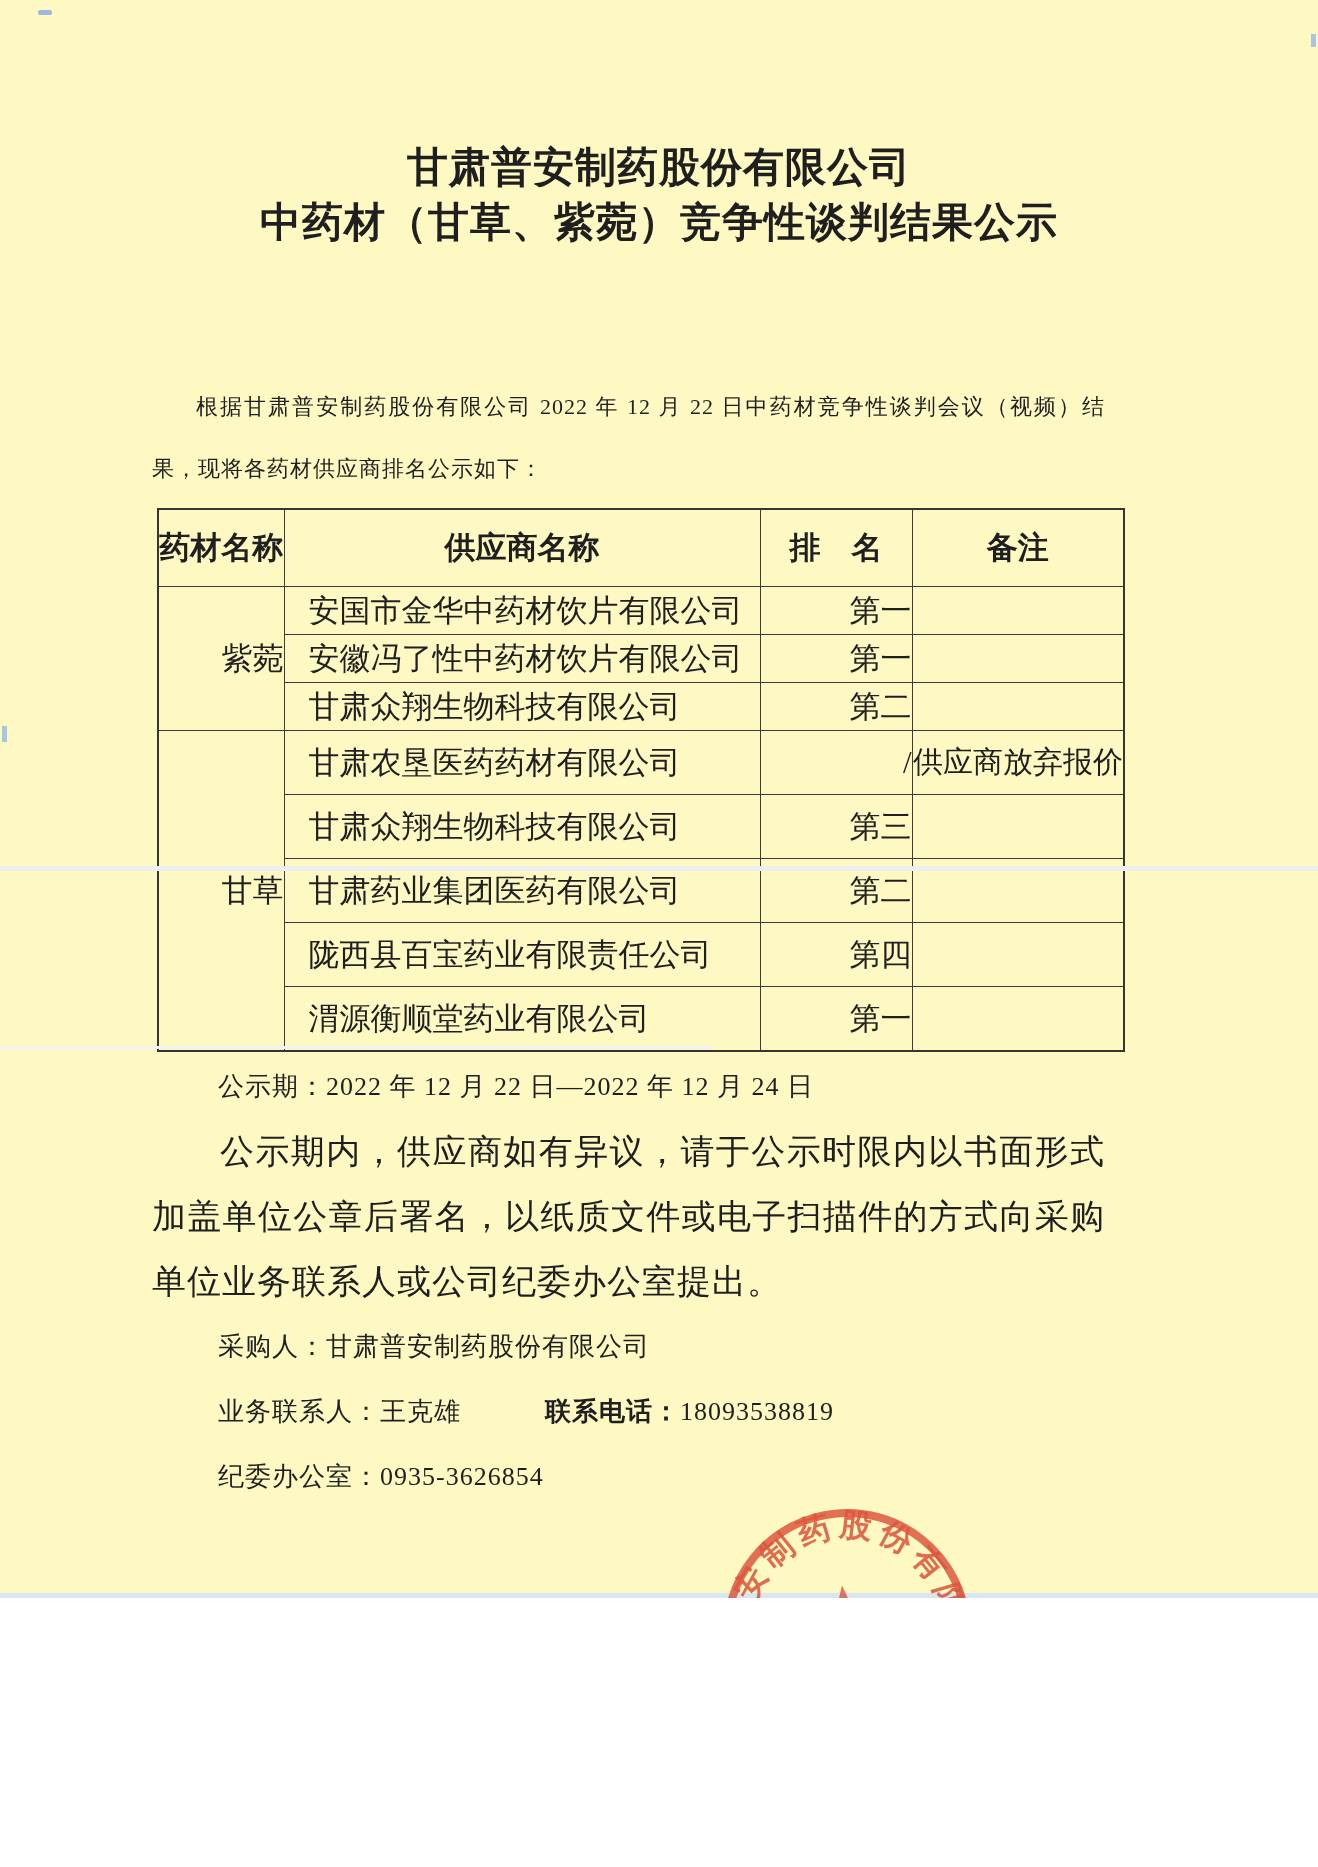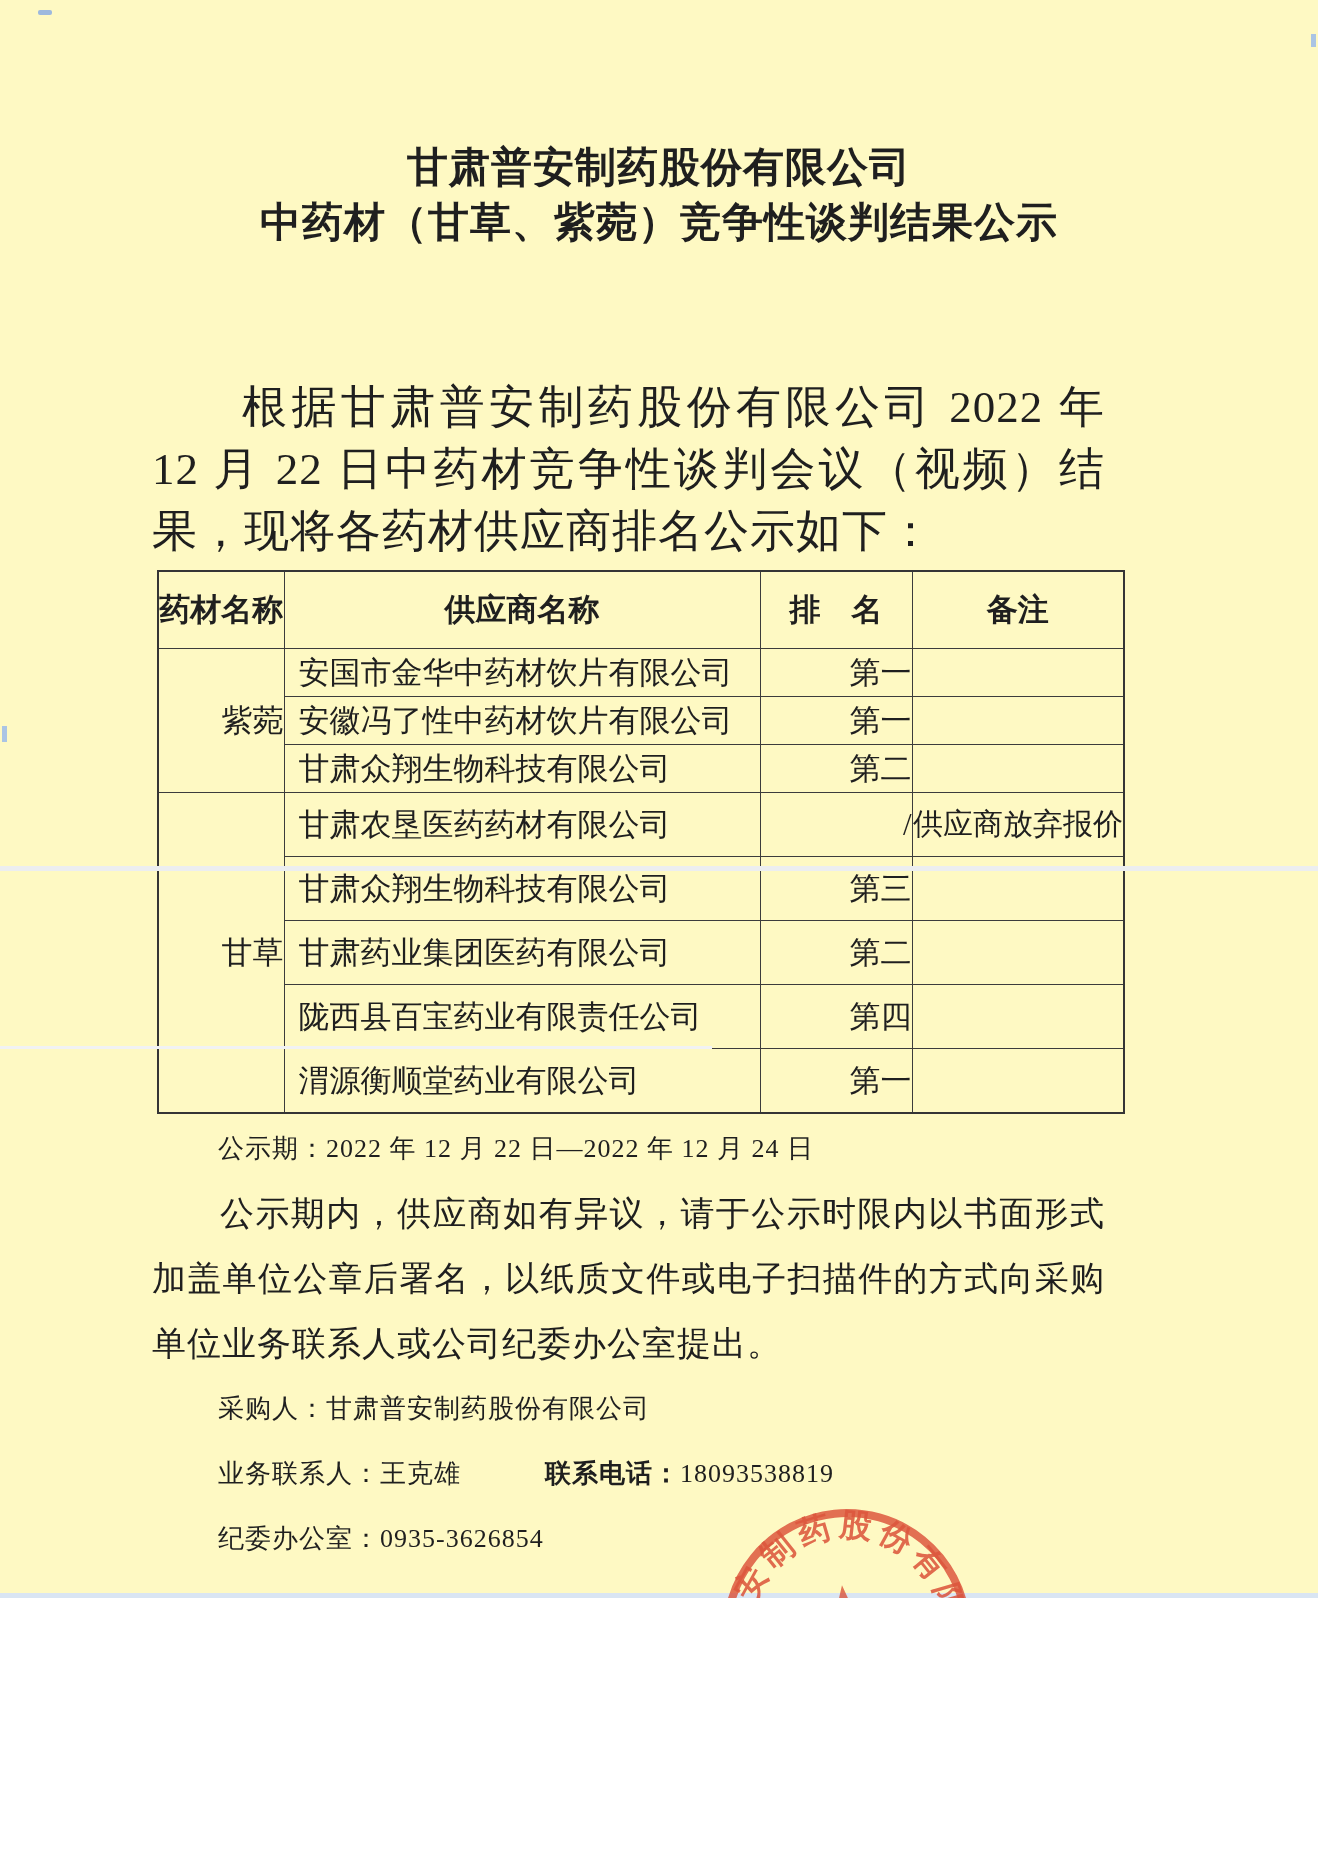--- a/index.html
+++ b/index.html
@@ -3,31 +3,31 @@
 <meta charset="utf-8">
 <style>
   html,body { margin:0; padding:0; background:#ffffff; }
   .page {
     position:relative; width:1318px; height:1598px; overflow:hidden;
     background:#fef9c3; color:#1f1f1f;
     font-family:"Liberation Serif","DejaVu Serif",serif;
   }
   .title { margin:0; padding-top:140px; text-align:center; font-weight:bold;
            font-size:41px; line-height:55px; letter-spacing:1px; }
-  .intro { margin:126px 213px 0 152px; font-size:45px; line-height:62px;
+  .intro { margin:126px 213px 0 152px; font-size:22px; line-height:62px;
            text-indent:2em; text-align:justify; letter-spacing:1px; }
   .doc-table { margin:8px 0 0 157px; width:966px; border-collapse:collapse;
                table-layout:fixed; font-size:31px; }
   .doc-table th, .doc-table td { border:1.6px solid #3c3c3c; padding:0; }
   .doc-table { border:2.5px solid #353535; }
   .doc-table th { font-weight:bold; height:76px; }
   .row-zi td { height:47px; }
   .row-gan td { height:63px; }
   td.cell-material, td.cell-rank, td.cell-remark { text-align:right; }
-  td.cell-supplier { text-align:left; padding-left:14px; }
+  td.cell-supplier { text-align:left; padding-left:24px; }
   td.cell-remark { font-size:30px; }
   .line { margin:0 0 0 218px; font-size:26px; line-height:65px; letter-spacing:1px; }
   .period { margin-top:2px; }
   .objection { margin:0 213px 0 152px; font-size:34px; line-height:65px;
                text-indent:2em; text-align:justify; letter-spacing:1px; }
   .phone-part { margin-left:84px;font-weight:bold; }
   .doc-date { position:absolute; left:672px; top:1630px; z-index:3;
               font-size:46px; letter-spacing:2px; color:#1d1d1d; }
   .stamp { position:absolute; left:712px; top:1498px; width:270px; height:270px;
            z-index:2; transform:rotate(-6deg); opacity:0.92; }

